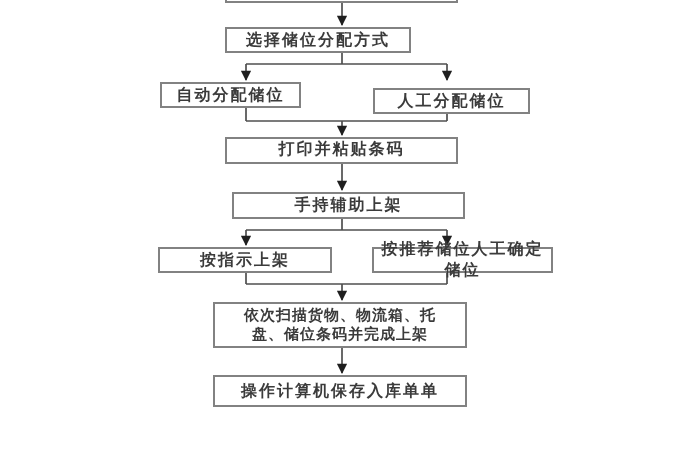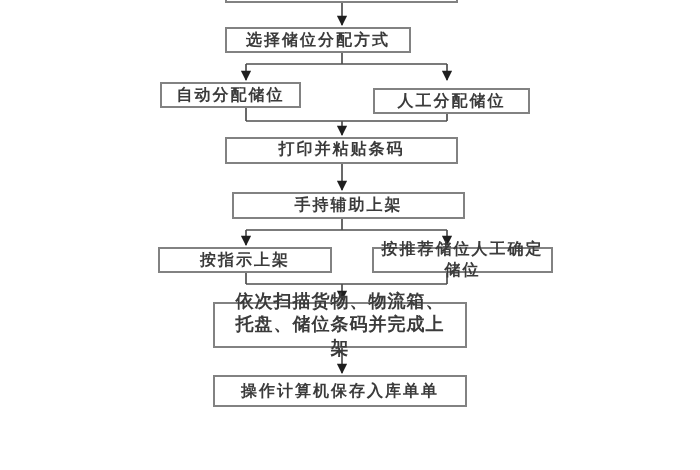--- a/index.html
+++ b/index.html
@@ -28,21 +28,21 @@
     font-size: 16px;
     letter-spacing: 2px;
     display: flex;
     align-items: center;
     justify-content: center;
     text-align: center;
     line-height: 1.3;
     z-index: 2;
   }
   .node.small-text {
-    font-size: 18px;
+    font-size: 15px;
     letter-spacing: 1px;
     padding: 2px 18px;
   }
   #connector-svg {
     position: absolute;
     left: 0; top: 0;
     width: 700px; height: 470px;
     z-index: 1;
   }
   #connector-svg .line {

